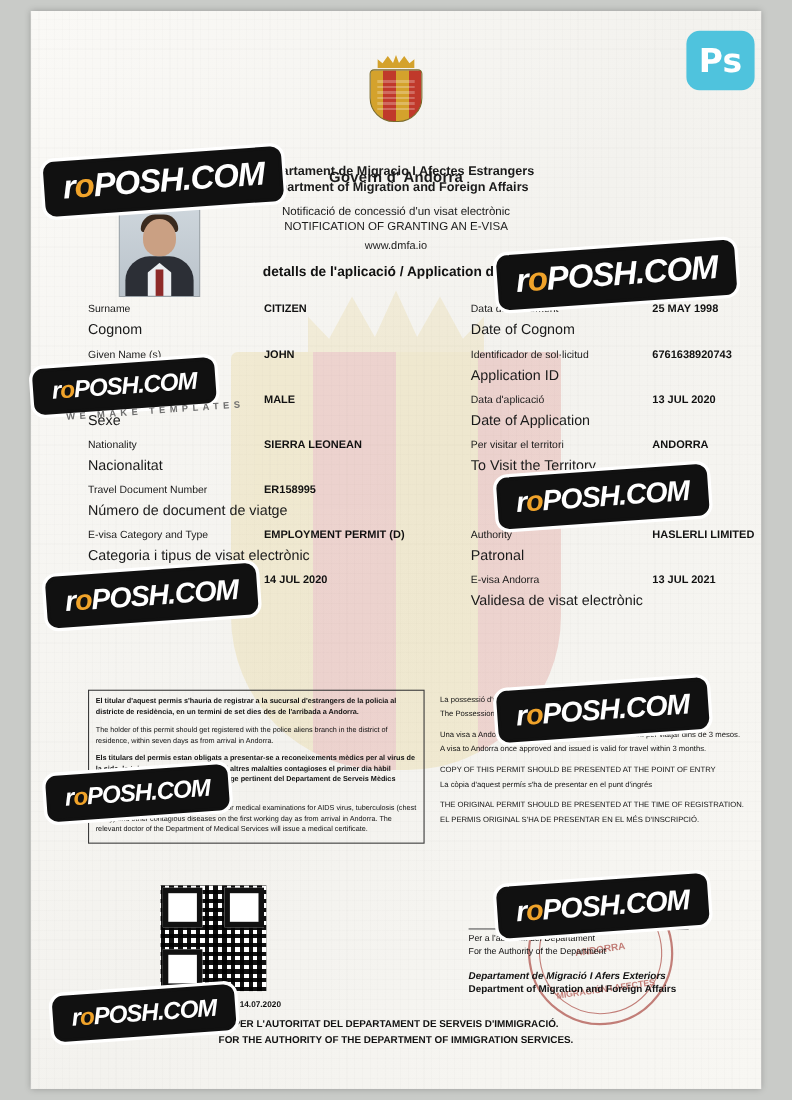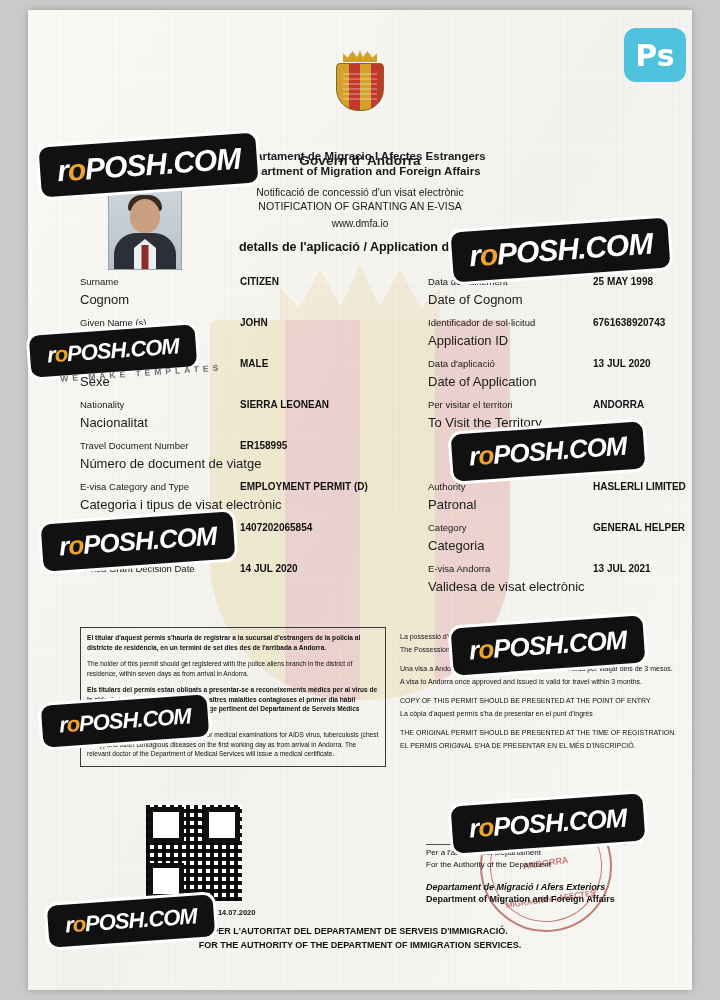--- a/index.html
+++ b/index.html
@@ -325,32 +325,20 @@
         <div class="lab2">Categoria i tipus de visat electrònic</div>
         <div class="val">EMPLOYMENT PERMIT (D)</div>
       </div>
       <div class="col-r">
         <div class="lab1">Authority</div>
         <div class="lab2">Patronal</div>
         <div class="val">HASLERLI LIMITED</div>
       </div>
     </div>
 
-    <div class="row">
-      <div class="col-l">
-        <div class="lab1">E-visa number</div>
-        <div class="lab2">Número de visat electrònic</div>
-        <div class="val">1407202065854</div>
-      </div>
-      <div class="col-r">
-        <div class="lab1">Category</div>
-        <div class="lab2">Categoria</div>
-        <div class="val">GENERAL HELPER</div>
-      </div>
-    </div>
 
     <div class="row">
       <div class="col-l">
         <div class="lab1">E-visa Grant Decision Date</div>
         <div class="val">14 JUL 2020</div>
       </div>
       <div class="col-r">
         <div class="lab1">E-visa Andorra</div>
         <div class="lab2">Validesa de visat electrònic</div>
         <div class="val">13 JUL 2021</div>

